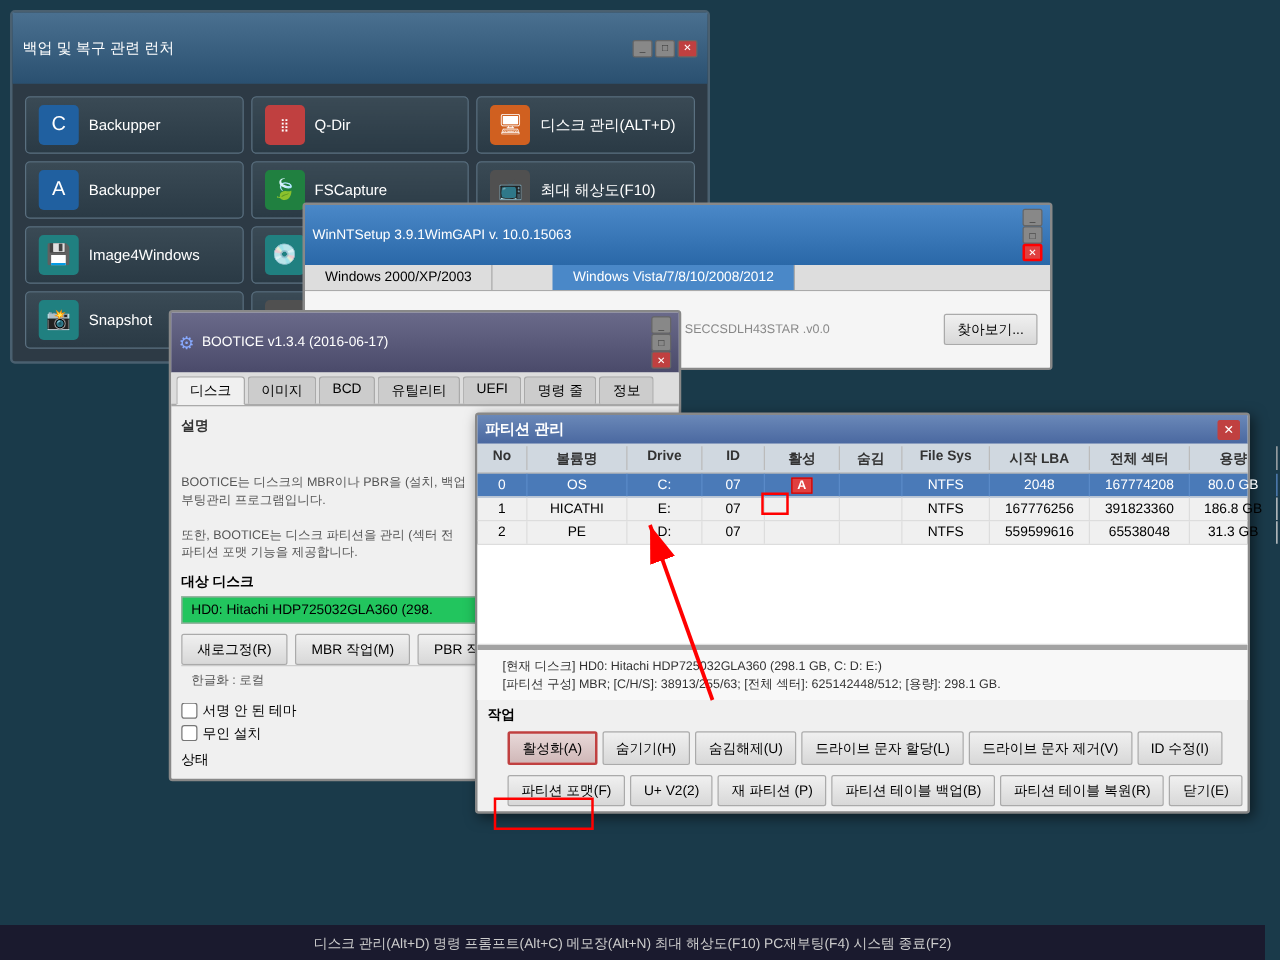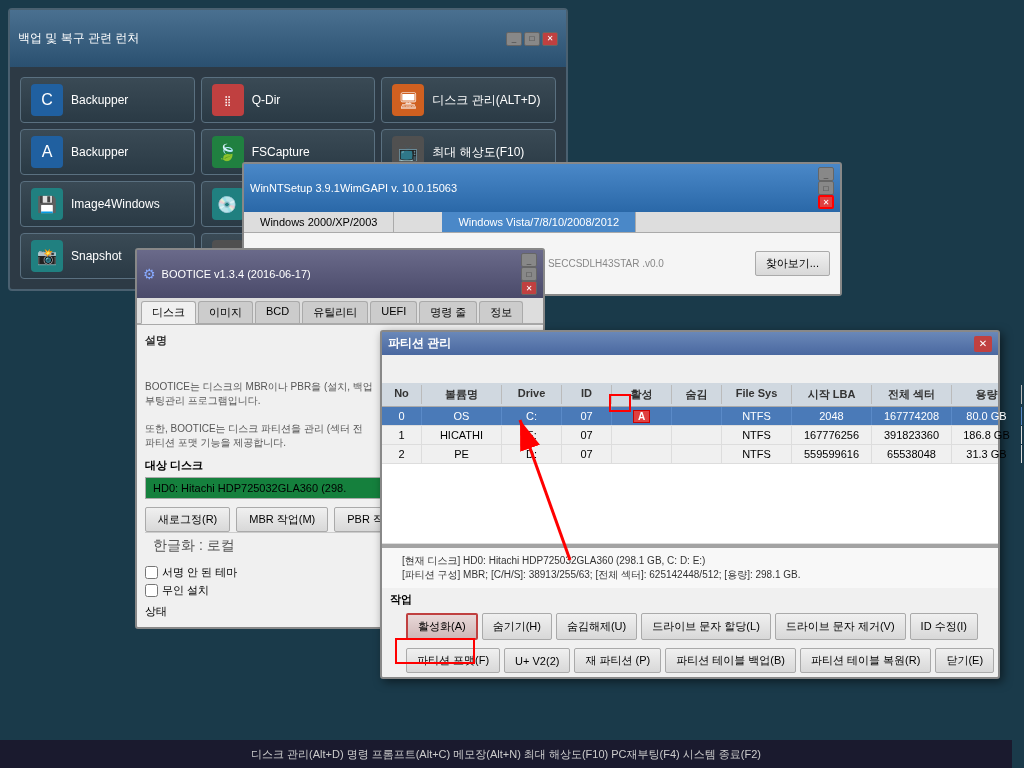--- a/index.html
+++ b/index.html
@@ -192,40 +192,40 @@
       font-size: 11px;
     }
     .bootice-section-title { font-weight: bold; margin-bottom: 4px; color: #333; }
     .bootice-desc { font-size: 10px; color: #555; margin-bottom: 8px; line-height: 1.4; margin-top: 32px; }
     .bootice-target { margin-bottom: 8px; }
     .bootice-target-label { font-weight: bold; margin-bottom: 4px; }
     .bootice-select {
       width: 100%;
       padding: 3px;
       border: 1px solid #aaa;
-      background: #15803d;
+      background: #22c55e;
       font-size: 11px;
     }
     .bootice-buttons {
       display: flex;
       gap: 6px;
       margin-top: 8px;
     }
     .bootice-btn {
       padding: 4px 12px;
       border: 1px solid #aaa;
       background: linear-gradient(to bottom, #f0f0f0, #d8d8d8);
       cursor: pointer;
       font-size: 11px;
       border-radius: 2px;
     }
     .bootice-footer {
       border-top: 1px solid #ccc;
       padding: 4px 8px;
-      font-size: 14px;
+      font-size: 10px;
       color: #555;
     }
     .bootice-checkboxes { margin: 6px 0; }
     .bootice-checkbox-row { display: flex; align-items: center; gap: 4px; margin-bottom: 3px; font-size: 11px; }
     .status-section { margin-top: 4px; font-size: 11px; }
 
     
     .partition-window {
       position: absolute;
       top: 330px;
@@ -258,21 +258,20 @@
       font-size: 10px;
       cursor: pointer;
       border-radius: 2px;
     }
     .partition-table-header {
       display: grid;
       grid-template-columns: 40px 80px 60px 50px 60px 50px 70px 80px 80px 70px;
       background: #d0d8e0;
       border-bottom: 1px solid #aaa;
       padding: 2px 0;
-      margin-top: 28px;
     }
     .partition-table-header > div {
       padding: 2px 4px;
       font-size: 11px;
       color: #333;
       font-weight: bold;
       text-align: center;
       border-right: 1px solid #bbb;
     }
     .partition-row {

